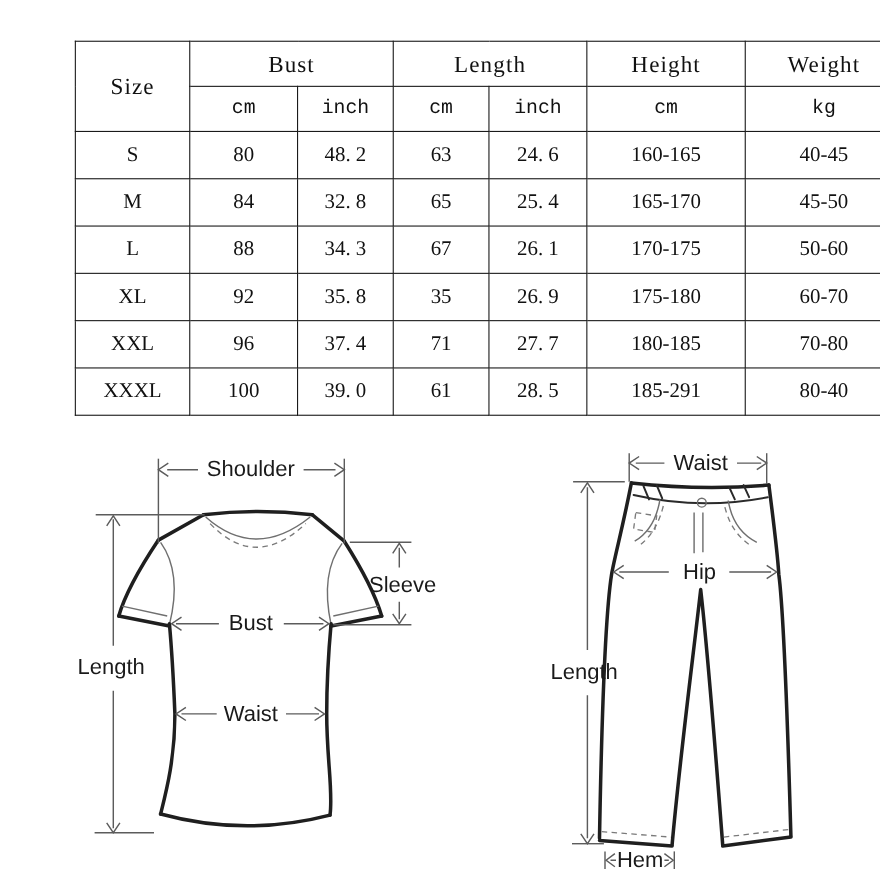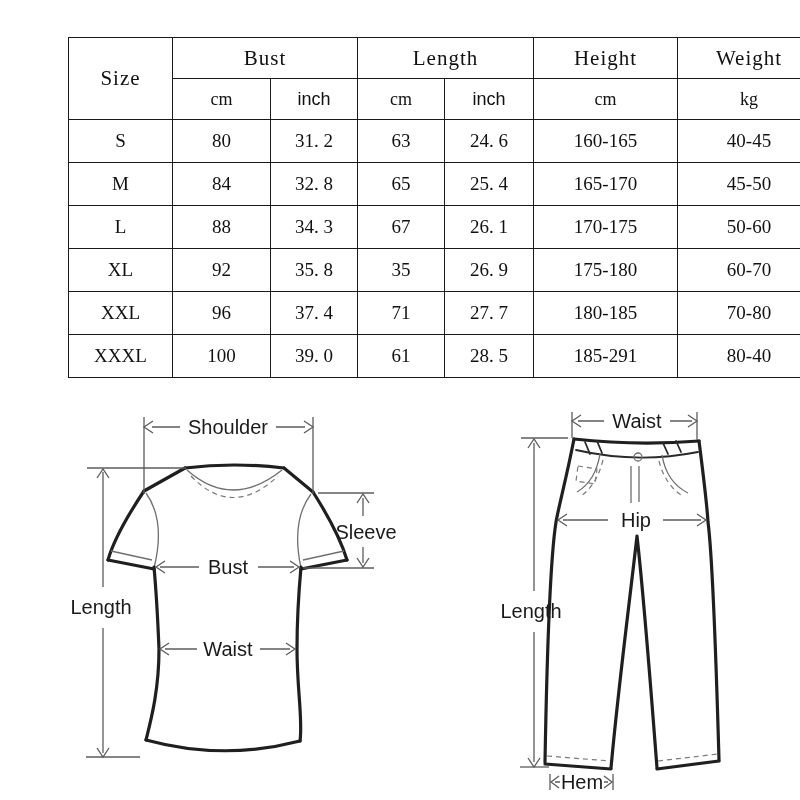--- a/index.html
+++ b/index.html
@@ -19,21 +19,21 @@
   }
   table.size-chart th, table.size-chart td {
     border: 1.5px solid #1a1a1a;
     text-align: center;
     vertical-align: middle;
     padding: 0;
     font-weight: normal;
     color: #111111;
   }
   tr.hdr-row-1 th { height: 40px; font-size: 21px; letter-spacing: 1px; }
-  tr.hdr-row-2 th { height: 40px; font-size: 18px; }
+  tr.hdr-row-2 th { height: 40px; font-size: 18px; font-family: Liberation Mono, monospace; }
   th.unit-inch { font-family: "Liberation Sans", "DejaVu Sans", sans-serif; font-size: 15px; }
   th.size-head { font-size: 21px; }
   tr.data-row td { height: 42px; font-size: 19px; }
   
   .diagram-svg { position: absolute; left: 0; top: 390px; }
   .ink   { stroke: #1f1f1f; stroke-width: 3.2; fill: none; stroke-linecap: round; stroke-linejoin: round; }
   .ink2  { stroke: #2a2a2a; stroke-width: 1.8; fill: none; stroke-linecap: round; }
   .thin  { stroke: #6f6f6f; stroke-width: 1.3; fill: none; }
   .stitch{ stroke: #7a7a7a; stroke-width: 1.2; fill: none; stroke-dasharray: 5 4; }
   .dim   { stroke: #5c5c5c; stroke-width: 1.3; fill: none; }
@@ -71,21 +71,21 @@
         <th>cm</th>
         <th class="unit-inch">inch</th>
         <th>cm</th>
         <th>kg</th>
       </tr>
     </thead>
     <tbody>
       <tr class="data-row">
         <td>S</td>
         <td>80</td>
-        <td>31. 2</td>
+        <td>48. 2</td>
         <td>63</td>
         <td>24. 6</td>
         <td>160-165</td>
         <td>40-45</td>
       </tr>
       <tr class="data-row">
         <td>M</td>
         <td>84</td>
         <td>32. 8</td>
         <td>65</td>

